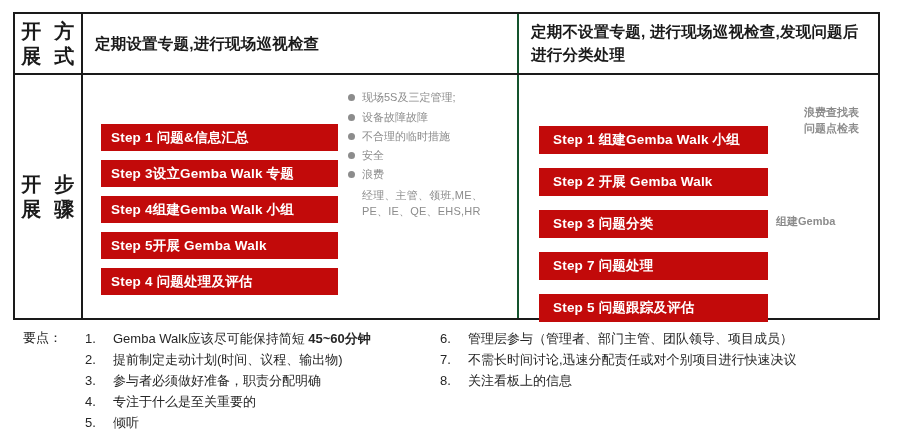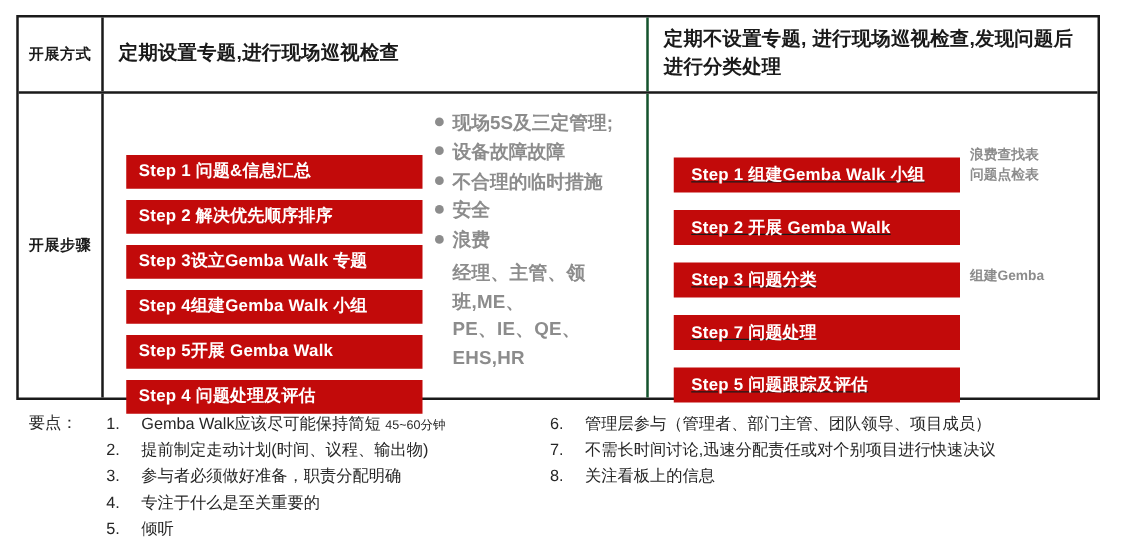--- a/index.html
+++ b/index.html
@@ -43,21 +43,21 @@
   .cell-label {
     width: 68px;
     flex: 0 0 68px;
     border-right: 2px solid #1a1a1a;
     box-sizing: border-box;
     display: flex;
     align-items: center;
     justify-content: center;
     text-align: center;
     font-weight: bold;
-    font-size: 12px;
+    font-size: 20px;
     line-height: 1.25;
     letter-spacing: 0.5px;
   }
   .cell-col-a {
     flex: 0 0 436px;
     width: 436px;
     border-right: 2px solid #14532d;
     box-sizing: border-box;
   }
   .cell-col-b {
@@ -87,21 +87,20 @@
     margin-top: 40px;
   }
   .steps-col.left {
     flex: 0 0 255px;
     padding-left: 18px;
   }
   .steps-col.right {
     flex: 0 0 236px;
     padding-left: 20px;
     padding-top: 11px;
-    text-decoration: underline;
   }
   .step-bar {
     background: #C20A0A;
     color: #ffffff;
     font-weight: bold;
     font-size: 13.5px;
     box-sizing: border-box;
     display: flex;
     align-items: center;
     letter-spacing: 0.2px;
@@ -119,22 +118,22 @@
     margin-bottom: 14px;
     padding-left: 14px;
   }
 
   
   .notes-col {
     flex: 1 1 auto;
     padding: 16px 0 0 10px;
     box-sizing: border-box;
     color: #8c8c8c;
-    font-size: 15px;
-    font-weight: bold;
+    font-size: 11px;
+    font-weight: normal;
     line-height: 1.1;
   }
   .note-item {
     display: flex;
     align-items: flex-start;
     margin-bottom: 7px;
   }
   .note-dot {
     width: 7px;
     height: 7px;
@@ -159,21 +158,21 @@
     color: #8c8c8c;
     font-size: 11px;
     font-weight: bold;
     line-height: 1.45;
   }
   .anno {
     position: absolute;
     left: 8px;
     white-space: nowrap;
   }
-  .anno-1 { top: 42px; }
+  .anno-1 { top: 30px; margin-left: 28px; }
   .anno-2 { top: 139px; }
 
   
   .keypoints {
     position: absolute;
     left: 13px;
     top: 328px;
     width: 880px;
     display: flex;
     font-size: 13px;
@@ -198,22 +197,22 @@
     display: flex;
     line-height: 1.62;
     white-space: nowrap;
   }
   .kp-num {
     flex: 0 0 28px;
     font-size: 13px;
   }
   .kp-text { font-size: 13px; }
   .kp-text .emph {
-    font-weight: normal;
-    font-size: 10px;
+    font-weight: bold;
+    font-size: 13px;
   }
 </style>
 </head>
 <body>
 
 <div class="matrix">
 
   <div class="matrix-row row-head">
     <div class="cell-label">
         <div>开展</div>
@@ -230,21 +229,20 @@
   <div class="matrix-row row-body">
     <div class="cell-label">
         <div>开展</div>
         <div>步骤</div>
       </div>
 
     <div class="cell-col-a">
       <div class="steps-wrap">
         <div class="steps-col left">
           <div class="step-bar">Step 1 问题&amp;信息汇总</div>
-          <div class="step-bar">Step 2 解决优先顺序排序</div>
           <div class="step-bar">Step 3设立Gemba Walk 专题</div>
           <div class="step-bar">Step 4组建Gemba Walk 小组</div>
           <div class="step-bar">Step 5开展  Gemba Walk</div>
           <div class="step-bar">Step 4 问题处理及评估</div>
         </div>
         <div class="notes-col">
           <div class="note-item">
             <span class="note-dot"></span>
             <span>现场5S及三定管理;</span>
           </div>

